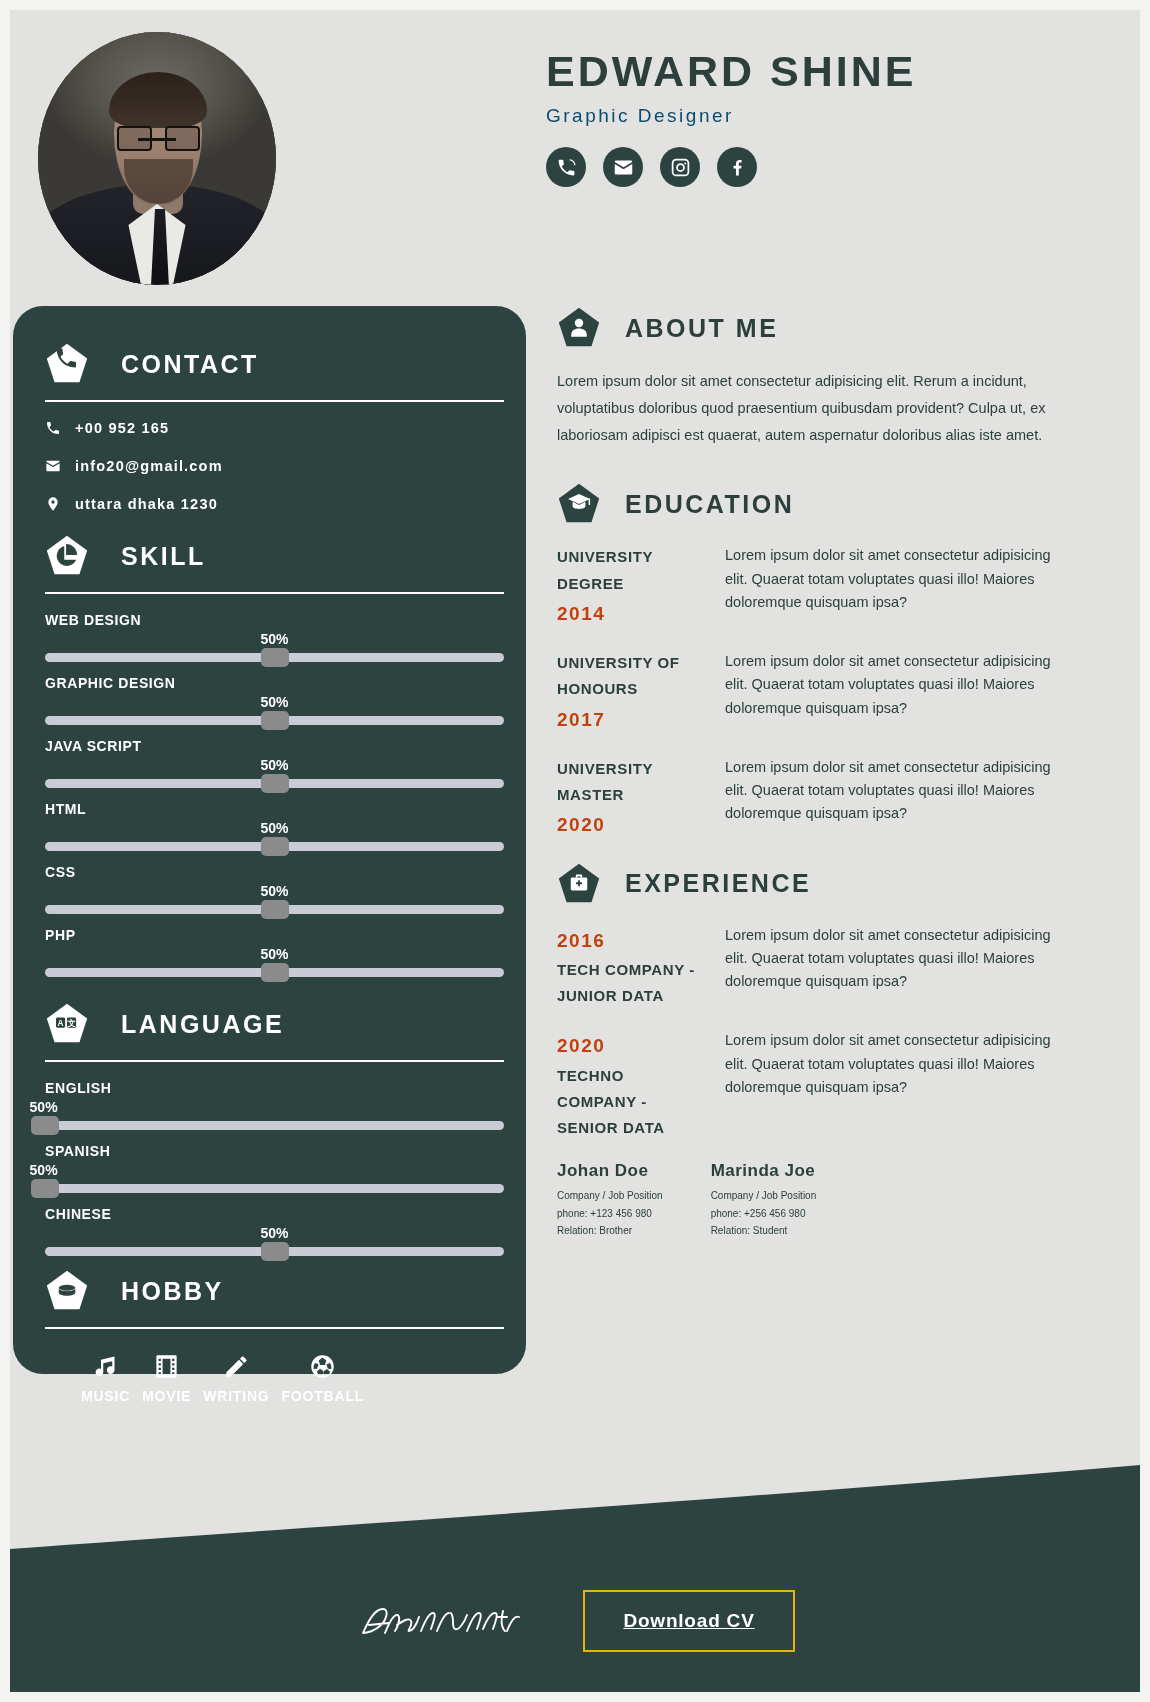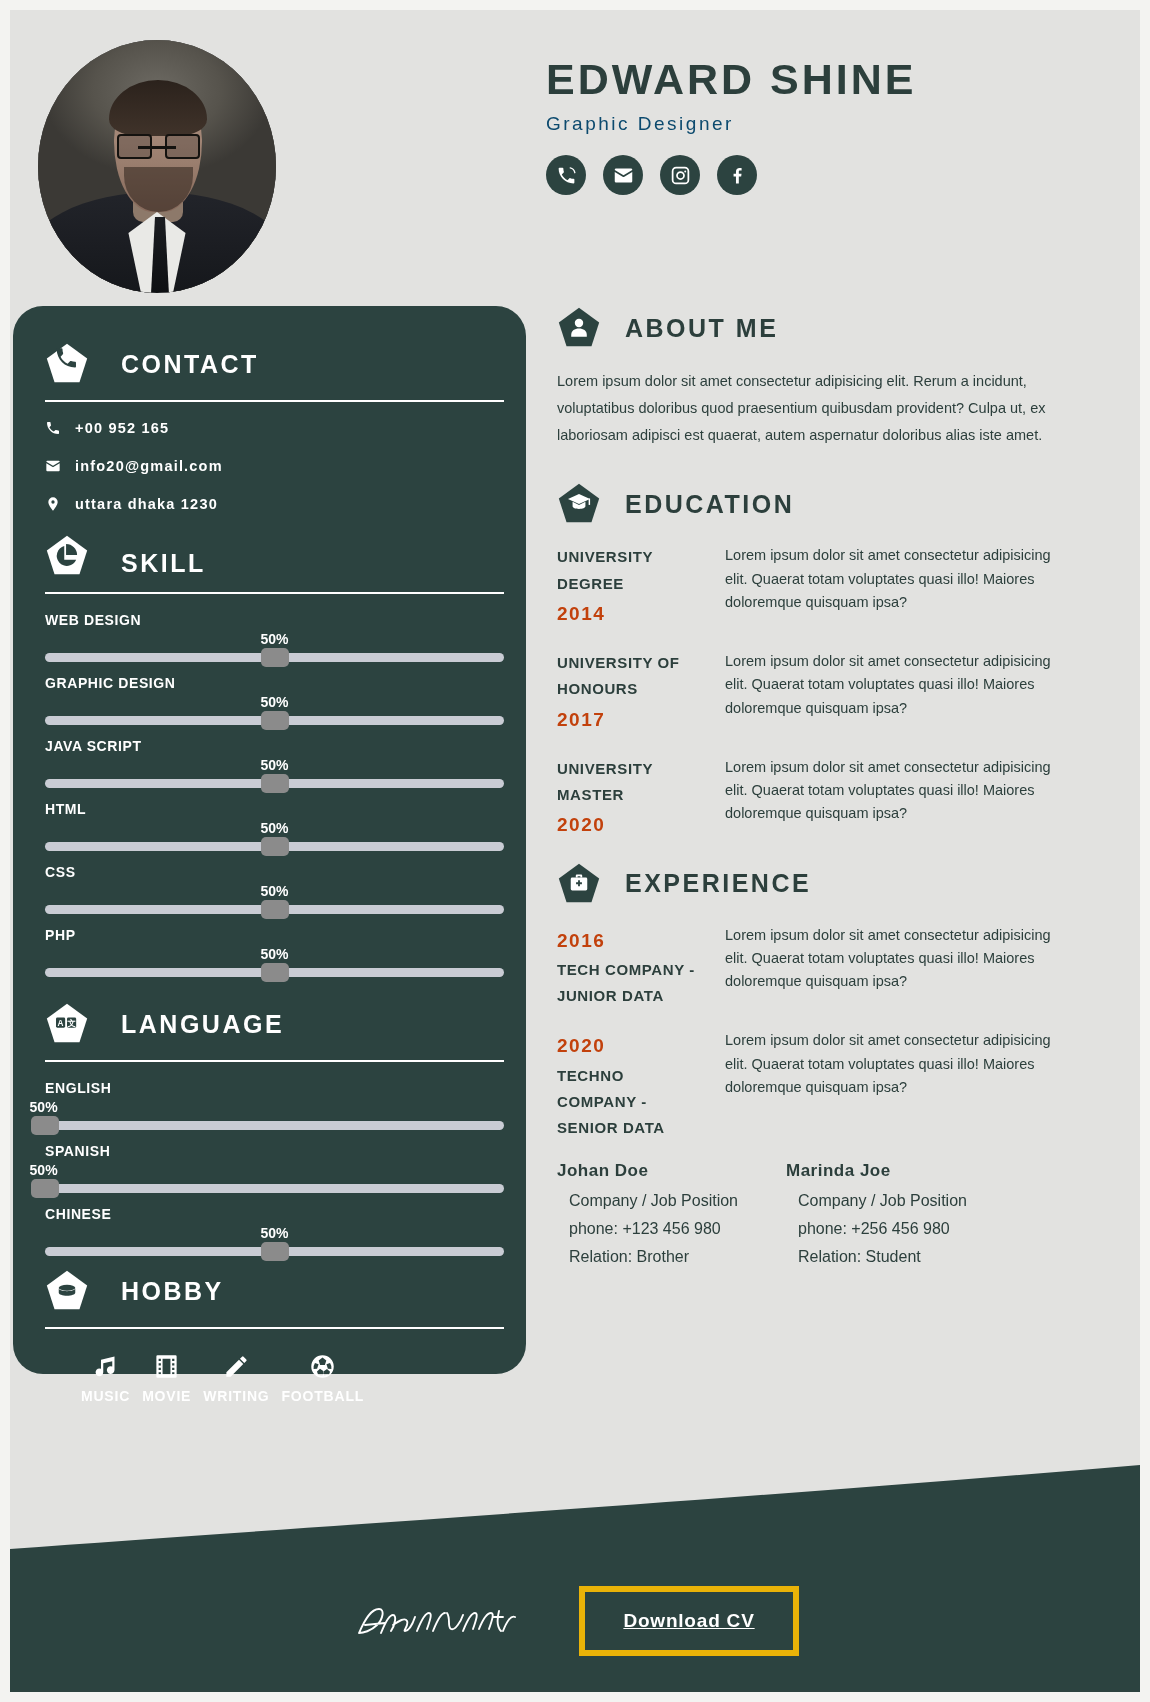--- a/index.html
+++ b/index.html
@@ -25,21 +25,21 @@
     top: 10px;
     width: 1130px;
     height: 1682px;
     background: #e2e2e0;
     overflow: hidden;
   }
 
   
   .header {
     position: absolute;
-    left: 0; top: 8px;
+    left: 0; top: 0;
     width: 1130px;
     height: 290px;
   }
 
   .avatar-wrap {
     position: absolute;
     left: 28px;
     top: 22px;
     width: 238px;
     height: 253px;
@@ -324,24 +324,23 @@
     gap: 48px;
   }
   .ref-name {
     font-size: 17px;
     font-weight: bold;
     letter-spacing: 0.5px;
     color: #2c3f3c;
     margin-bottom: 6px;
   }
   .ref-line {
-    font-size: 16px;
+    font-size: 10px;
     line-height: 1.75;
     color: #2c3f3c;
-    margin-left: 12px;
   }
 
   
   .wave {
     position: absolute;
     left: 0;
     bottom: 141px;
     width: 1130px;
     height: 120px;
     overflow: hidden;
@@ -357,21 +356,21 @@
     display: flex;
     align-items: center;
     justify-content: center;
     gap: 58px;
   }
   .signature {
     width: 170px;
     height: 56px;
   }
   .dl-btn {
-    border: 6px solid #eab308;
+    border: 2px solid #eab308;
     padding: 18px 38px;
     background: transparent;
     color: #ffffff;
     font-size: 19px;
     font-weight: bold;
     letter-spacing: 0.8px;
     text-decoration: underline;
     cursor: pointer;
     font-family: "Liberation Sans", sans-serif;
   }
@@ -455,21 +454,21 @@
             </svg>
         <span class="contact-txt">info20@gmail.com</span>
       </div>
       <div class="contact-row">
         <svg viewBox="0 0 24 24">
               <path d="M12 2a7 7 0 0 0-7 7c0 5.2 7 13 7 13s7-7.8 7-13a7 7 0 0 0-7-7zm0 9.5A2.5 2.5 0 1 1 12 6.5a2.5 2.5 0 0 1 0 5z"></path>
             </svg>
         <span class="contact-txt">uttara dhaka 1230</span>
       </div>
 
-      <div class="sec-head" style="margin-top:22px;align-items:flex-end;">
+      <div class="sec-head" style="margin-top:22px;">
         <span class="pent">
           <svg viewBox="0 0 48 48">
                 <path d="M24 2 46 18 37.6 44H10.4L2 18z" fill="#fff"></path>
                 <path d="M23 11v12h12c0-6.6-5.4-12-12-12z" fill="#2c4340"></path>
                 <path d="M21 13.2A11 11 0 1 0 34 28H21V13.2z" fill="#2c4340"></path>
               </svg>
         </span>
         <span class="sec-title">SKILL</span>
       </div>
       <div class="sec-rule"></div>

